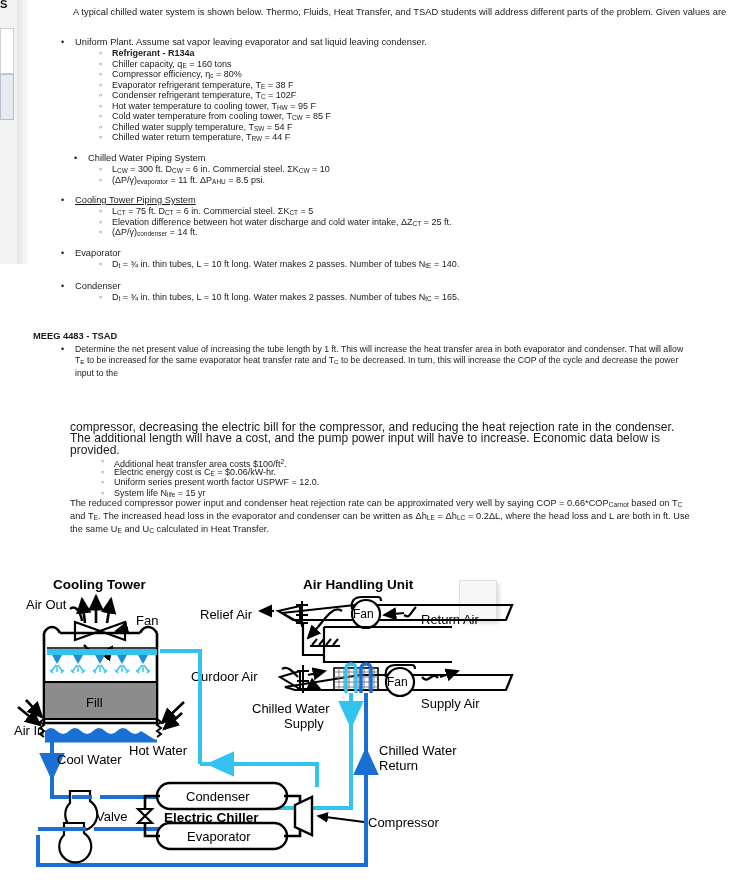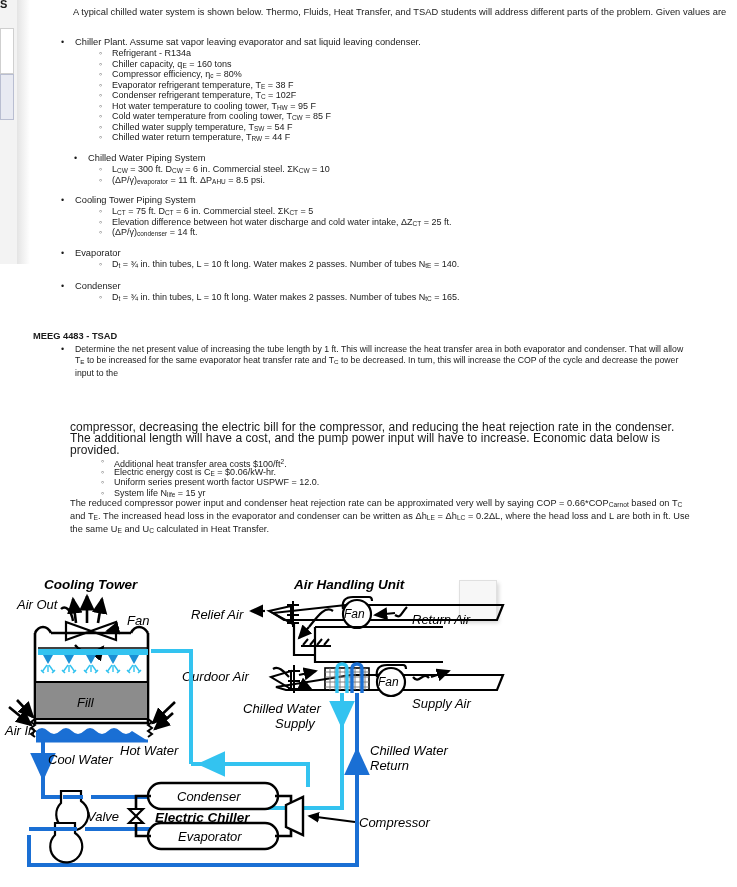--- a/index.html
+++ b/index.html
@@ -27,56 +27,56 @@
   .hdr{position:absolute;font-size:9.3px;font-weight:bold;}
   sub{font-size:.72em;vertical-align:-.22em;}
   sup{font-size:.72em;vertical-align:.45em;}
   .ind{display:inline-block;width:26px;}
 
   
   #float-card{position:absolute;left:459px;top:580px;width:36px;height:38px;background:#f7f7f7;
     border:1px solid #e0e0e0;box-shadow:2px 3px 4px rgba(0,0,0,.16);}
 
   
-  #diagram{position:absolute;left:3px;top:565px;width:520px;height:322px;font-style:italic;}
+  #diagram{position:absolute;left:12px;top:565px;width:520px;height:322px;}
   #diagram svg{display:block;}
   .dlabel{font-family:"Liberation Sans",sans-serif;font-size:13px;fill:#000;}
   .dlabel-b{font-family:"Liberation Sans",sans-serif;font-size:13.5px;font-weight:bold;fill:#000;}
   .dlabel-s{font-family:"Liberation Sans",sans-serif;font-size:12px;fill:#000;}
 </style>
 </head>
 <body>
 
 <div id="thumb-pane">
   <span class="corner-letter">S</span>
   <div class="thumb-card"></div>
   <div class="thumb-card sel"></div>
 </div>
 <div id="pane-edge"></div>
 
 <div class="doc">
 
   <div class="para" style="left:47px;top:7px;width:681px;text-align:left;"><span class="ind"></span><span>A typical chilled water system is shown below.  Thermo, Fluids, Heat Transfer, and TSAD students will address different parts of the problem.  Given values are</span></div>
 
-  <div class="b1" style="left:75px;top:37px;width:600px;"><span>Chiller Plant. Assume sat vapor leaving evaporator and sat liquid leaving condenser.</span></div>
-  <div class="b2" style="left:112px;top:48px;">Refrigerant - R134a</div>
+  <div class="b1" style="left:75px;top:37px;width:600px;"><span>Uniform Plant. Assume sat vapor leaving evaporator and sat liquid leaving condenser.</span></div>
+  <div class="b2" style="left:112px;top:48px;font-weight:bold;">Refrigerant - R134a</div>
   <div class="b2" style="left:112px;top:58.5px;">Chiller capacity, q<sub>E</sub> = 160 tons</div>
   <div class="b2" style="left:112px;top:69px;">Compressor efficiency, η<sub>c</sub> = 80%</div>
   <div class="b2" style="left:112px;top:79.5px;">Evaporator refrigerant temperature, T<sub>E</sub> = 38 F</div>
   <div class="b2" style="left:112px;top:90px;">Condenser refrigerant temperature, T<sub>C</sub> = 102F</div>
   <div class="b2" style="left:112px;top:100.5px;">Hot water temperature to cooling tower, T<sub>HW</sub> = 95 F</div>
   <div class="b2" style="left:112px;top:111px;">Cold water temperature from cooling tower, T<sub>CW</sub> = 85 F</div>
   <div class="b2" style="left:112px;top:121.5px;">Chilled water supply temperature, T<sub>SW</sub> = 54 F</div>
   <div class="b2" style="left:112px;top:132px;">Chilled water return temperature, T<sub>RW</sub> = 44 F</div>
 
   <div class="b1" style="left:88px;top:153px;"><span>Chilled Water Piping System</span></div>
   <div class="b2" style="left:112px;top:164px;">L<sub>CW</sub> = 300 ft.  D<sub>CW</sub> = 6 in.  Commercial steel.  ΣK<sub>CW</sub> = 10</div>
   <div class="b2" style="left:112px;top:174.5px;">(ΔP/γ)<sub>evaporator</sub> = 11 ft.   ΔP<sub>AHU</sub> = 8.5 psi.</div>
 
-  <div class="b1" style="left:75px;top:195px;"><span>Cooling Tower Piping System</span></div>
+  <div class="b1" style="left:75px;top:195px;text-decoration:underline;"><span>Cooling Tower Piping System</span></div>
   <div class="b2" style="left:112px;top:206px;">L<sub>CT</sub> = 75 ft.  D<sub>CT</sub> = 6 in.  Commercial steel.  ΣK<sub>CT</sub> = 5</div>
   <div class="b2" style="left:112px;top:216.5px;">Elevation difference between hot water discharge and cold water intake, ΔZ<sub>CT</sub> = 25 ft.</div>
   <div class="b2" style="left:112px;top:227px;">(ΔP/γ)<sub>condenser</sub> = 14 ft.</div>
 
   <div class="b1" style="left:75px;top:248px;"><span>Evaporator</span></div>
   <div class="b2" style="left:112px;top:259px;">D<sub>t</sub> = ¾ in. thin tubes, L = 10 ft long. Water makes 2 passes. Number of tubes N<sub>tE</sub> = 140.</div>
 
   <div class="b1" style="left:75px;top:281px;"><span>Condenser</span></div>
   <div class="b2" style="left:112px;top:292px;">D<sub>t</sub> = ¾ in. thin tubes, L = 10 ft long.  Water makes 2 passes.  Number of tubes N<sub>tC</sub> = 165.</div>
 

